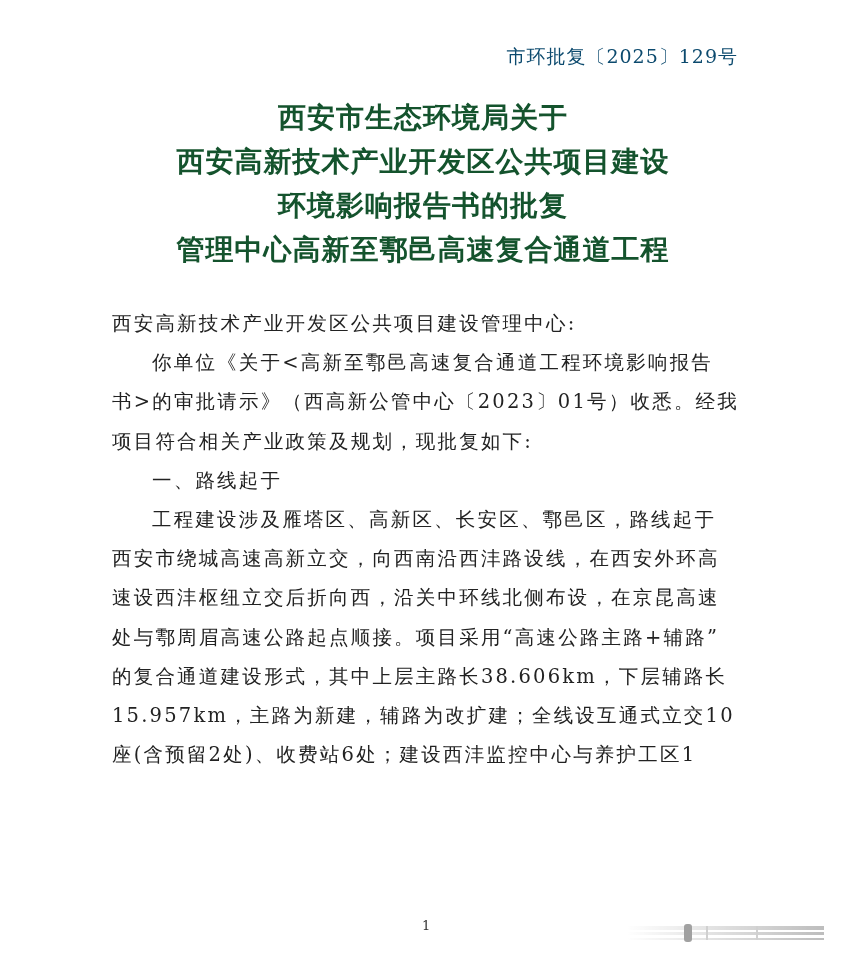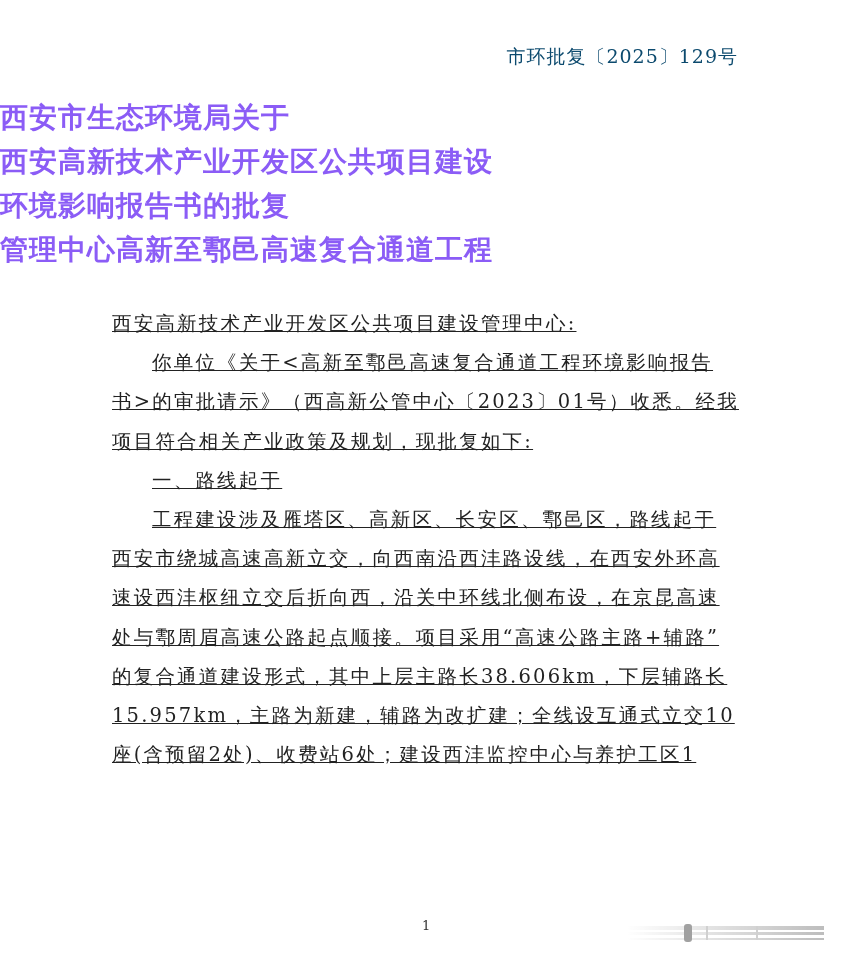--- a/index.html
+++ b/index.html
@@ -21,40 +21,40 @@
       right: 108px;
       font-size: 19px;
       letter-spacing: 1px;
       color: #0c4a6e;
     }
     .title {
       position: absolute;
       top: 96px;
       left: 0;
       width: 846px;
-      text-align: left;
+      text-align: center;
       font-family: "DejaVu Sans", "Liberation Sans", sans-serif;
       font-weight: bold;
       font-size: 28px;
       line-height: 44px;
-      color: #8b5cf6;
+      color: #14532d;
       letter-spacing: 1px;
     }
     .title div { white-space: nowrap; }
     .body {
       position: absolute;
       top: 304px;
       left: 112px;
       width: 630px;
       font-size: 19.5px;
       line-height: 39.2px;
       letter-spacing: 2.2px;
       color: #222;
     }
-    .p { margin: 0; white-space: nowrap; text-decoration: underline; }
+    .p { margin: 0; white-space: nowrap; }
     .indent { padding-left: 40px; }
     .page-num {
       position: absolute;
       top: 918px;
       left: 422px;
       font-size: 13px;
       color: #333;
     }
     .watermark {
       position: absolute;

